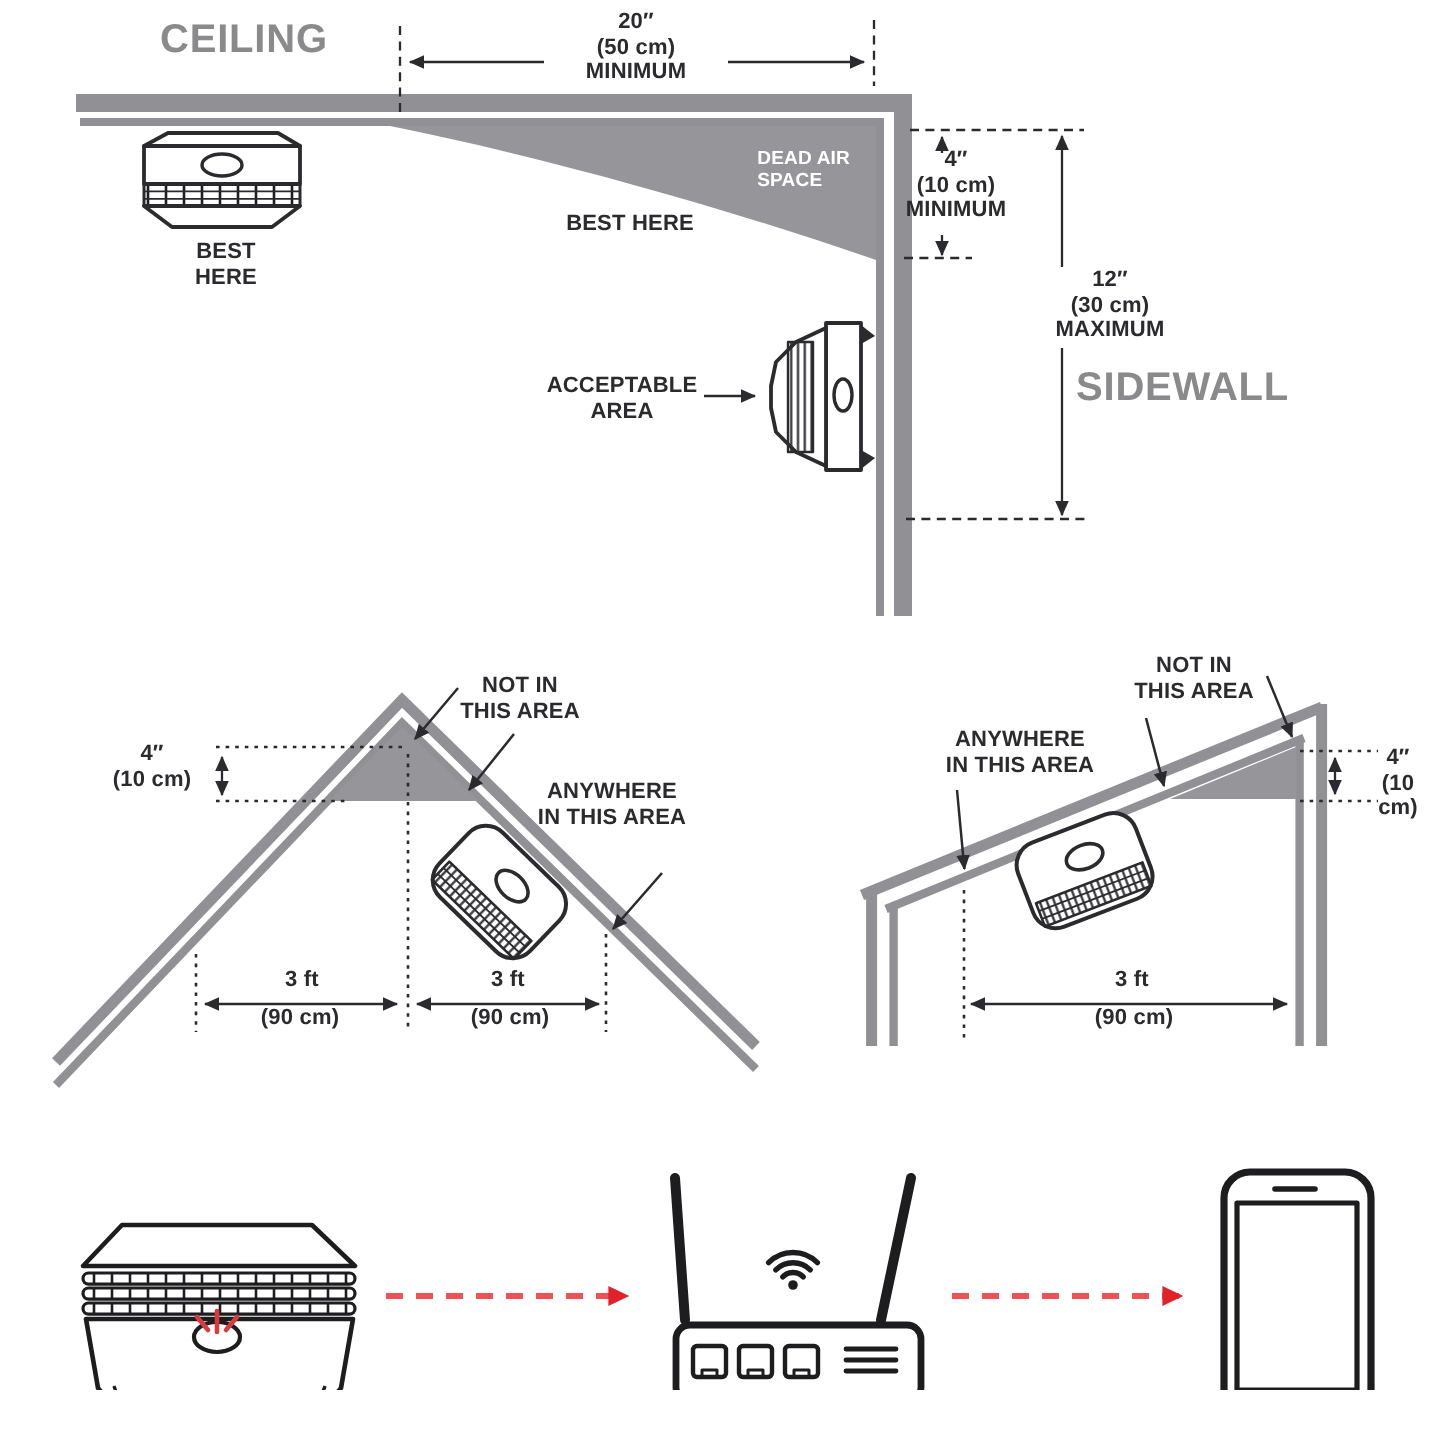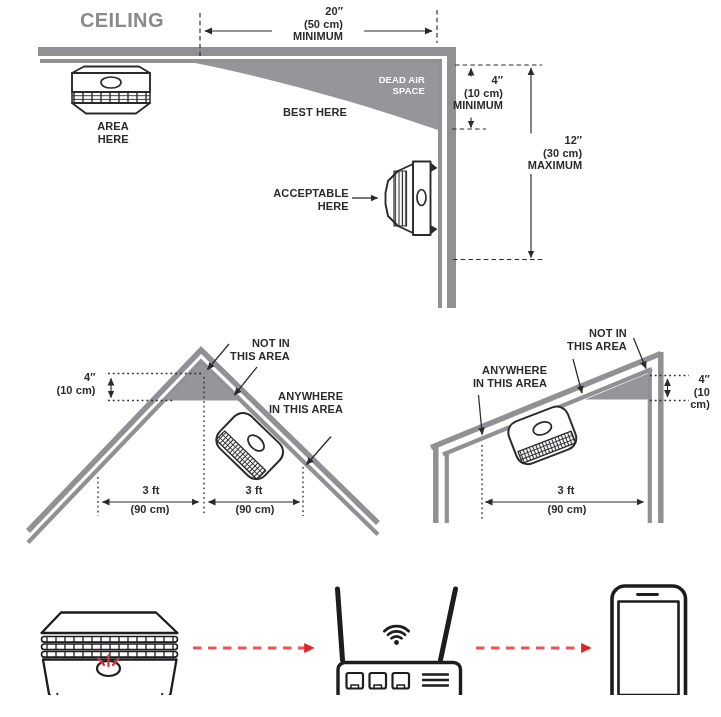--- a/index.html
+++ b/index.html
@@ -1,23 +1,23 @@
 <!DOCTYPE html>
 <html><head>
 <meta charset="utf-8">
 <style>
   html,body{margin:0;padding:0;background:#fff;}
   #stage{position:relative;width:721px;height:695px;background:#fff;overflow:hidden;
          font-family:"Liberation Sans",sans-serif;}
   #gfx{position:absolute;left:0;top:0;}
   .lbl{position:absolute;font-size:11px;font-weight:bold;color:#2b2a2e;
        line-height:12.5px;letter-spacing:.1px;white-space:pre-line;}
-  .c{transform:translateX(-50%);text-align:right;}
+  .c{transform:translateX(-50%);text-align:center;}
   .big{font-size:20px;font-weight:bold;color:#8a8a8c;letter-spacing:.4px;line-height:22px;}
-  .wht{font-size:9.5px;font-weight:bold;color:#ffffff;line-height:10.5px;text-align:right;}
+  .wht{font-size:9.5px;font-weight:bold;color:#ffffff;line-height:10.5px;text-align:left;}
 </style>
 </head>
 <body>
 
 <div id="stage">
 
 <svg id="gfx" width="721" height="717" viewBox="0 0 721 717">
   <defs>
     <marker id="ah" viewBox="0 0 8 8" refX="7" refY="4" markerWidth="8" markerHeight="8" markerUnits="userSpaceOnUse" orient="auto-start-reverse">
       <path d="M0,0.6 L7.6,4 L0,7.4 Z" fill="#2b2a2e"></path>
@@ -171,33 +171,34 @@
     <path d="M637.5,594.5 H657.5" stroke-width="2.8" stroke-linecap="round" fill="none"></path>
     <rect x="618.5" y="601.5" width="60" height="93.5" stroke-width="2.6"></rect>
     <rect x="638" y="700" width="19.5" height="9" rx="4.5" stroke-width="2.2"></rect>
   </g>
 </svg>
 
 <div class="lbl big" style="left:80px;top:9px">CEILING</div>
 <div class="lbl c" style="left:318px;top:5px">20″
 (50 cm)
 MINIMUM</div>
-<div class="lbl c" style="left:113px;top:120px">AREA
+<div class="lbl c" style="left:113px;top:120px">BEST
 HERE</div>
 <div class="lbl c" style="left:315px;top:106px">BEST HERE</div>
 <div class="lbl wht" style="right:296px;top:75px">DEAD AIR
 SPACE</div>
 <div class="lbl c" style="left:478px;top:74px">4″
 (10 cm)
 MINIMUM</div>
 <div class="lbl c" style="left:555px;top:134px">12″
 (30 cm)
 MAXIMUM</div>
+<div class="lbl big" style="left:538px;top:183px">SIDEWALL</div>
 <div class="lbl c" style="left:311px;top:187px">ACCEPTABLE
-HERE</div>
+AREA</div>
 
 <div class="lbl c" style="left:260px;top:337px">NOT IN
 THIS AREA</div>
 <div class="lbl c" style="left:306px;top:390px">ANYWHERE
 IN THIS AREA</div>
 <div class="lbl c" style="left:76px;top:371px">4″
 (10 cm)</div>
 <div class="lbl c" style="left:151px;top:484px">3 ft</div>
 <div class="lbl c" style="left:150px;top:503px">(90 cm)</div>
 <div class="lbl c" style="left:254px;top:484px">3 ft</div>

